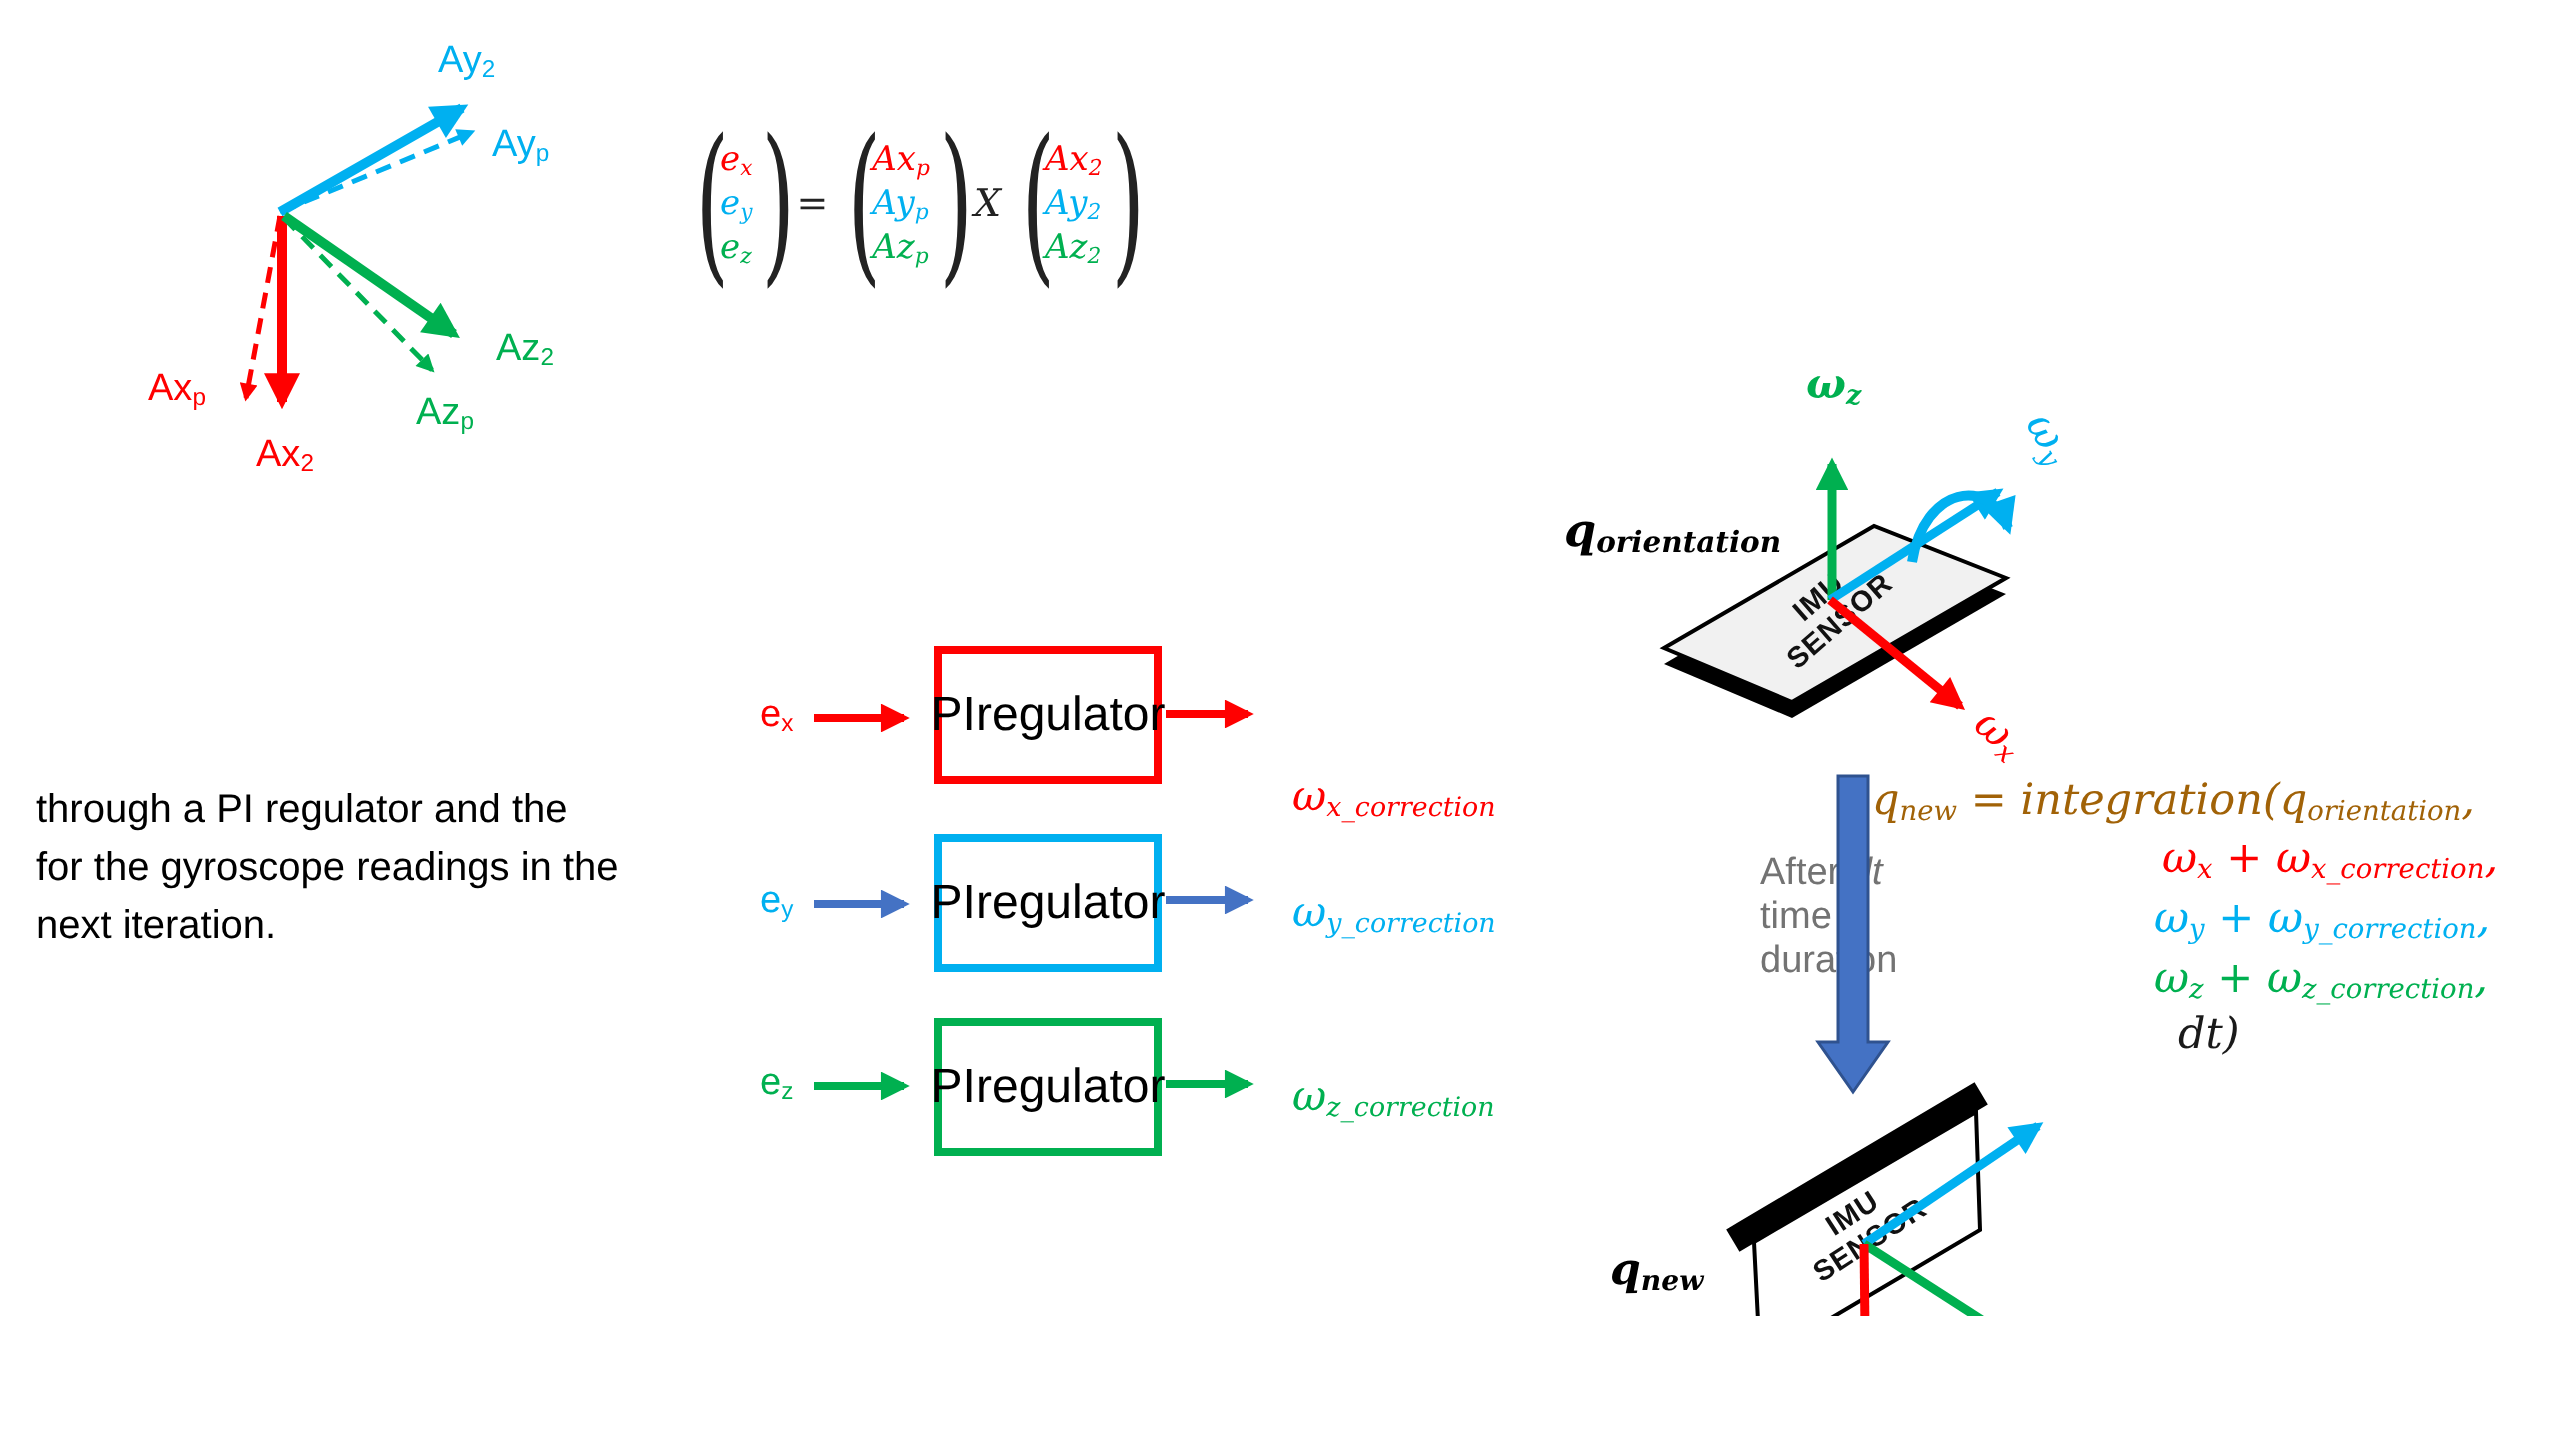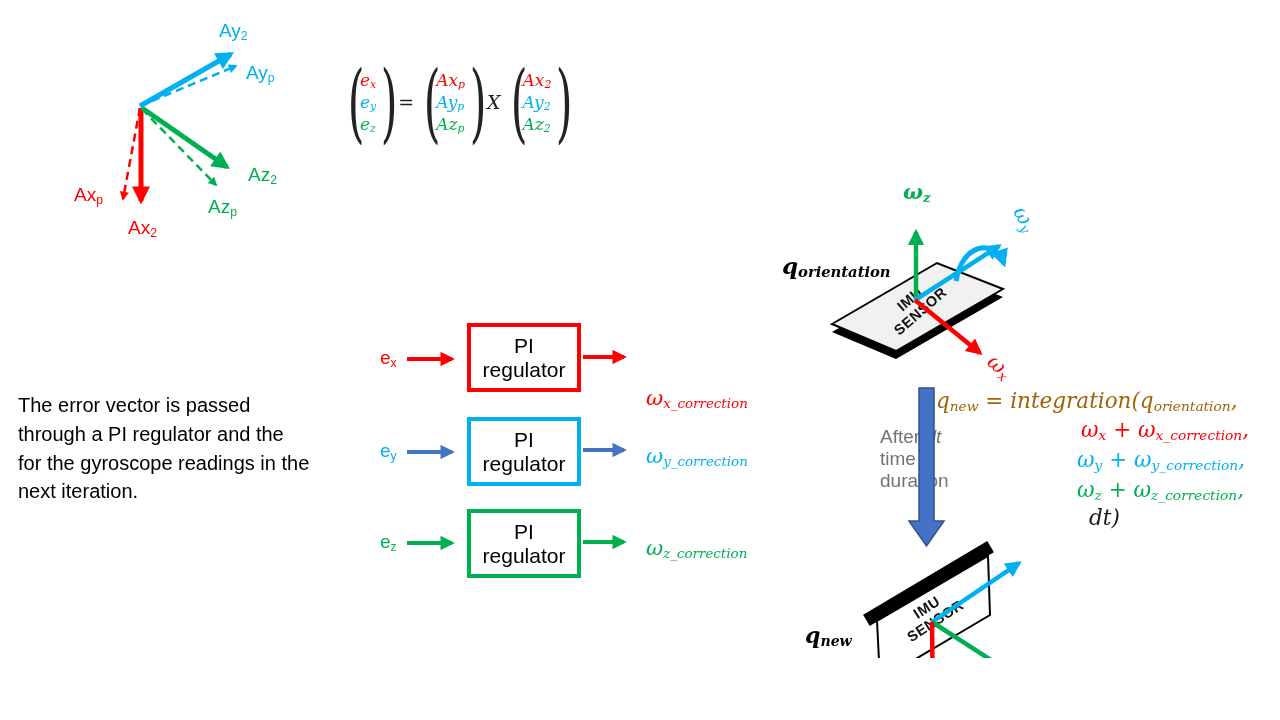--- a/index.html
+++ b/index.html
@@ -20,22 +20,22 @@
          font-family:"DejaVu Serif",serif;font-size:86px;line-height:78px;font-weight:400;
          transform:scaleX(.5);color:#222;}
   .vec{display:flex;flex-direction:column;justify-content:center;padding:0 1px;}
   .vec .row{font-size:17px;line-height:22px;font-family:"DejaVu Serif","Liberation Serif",serif;font-style:italic;}
   .op{font-family:"DejaVu Serif",serif;font-size:19px;margin:0 6px;color:#222;}
   .op.it{font-style:italic;}
   
   .desc{position:absolute;left:18px;top:391px;font-size:20px;line-height:28.8px;color:#000;}
   
   .pibox{position:absolute;left:467px;width:106px;height:61px;border:4px solid;background:#fff;
-         display:flex;flex-direction:column;align-items:center;justify-content:center;
-         font-size:21px;line-height:24px;color:#000;}
+         display:flex;flex-direction:row;align-items:center;justify-content:center;
+         font-size:24px;line-height:24px;color:#000;}
   
   .wlbl{font-size:21px;}
   
   .plate-text{position:absolute;width:96px;text-align:center;font-weight:bold;color:#111;
               font-size:14.5px;line-height:16px;letter-spacing:.5px;}
   .rot{transform-origin:0 0;}
   .eqline{font-size:21.5px;}
   .after{position:absolute;left:880px;top:426px;font-size:19px;line-height:22px;color:#737373;}
 </style>
 </head>
@@ -79,21 +79,20 @@
     <span class="paren">(</span>
     <span class="vec">
       <span class="row c-red"><span>Ax</span><sub class="sb">2</sub></span>
       <span class="row c-cyan"><span>Ay</span><sub class="sb">2</sub></span>
       <span class="row c-green"><span>Az</span><sub class="sb">2</sub></span>
     </span>
     <span class="paren">)</span>
   </div>
 
   <div class="desc">
-    <div>The error vector is passed</div>
     <div>through a PI regulator and the</div>
     <div>for the gyroscope readings in the</div>
     <div>next iteration.</div>
   </div>
 
   <div class="lbl c-red" style="left:380px;top:348px;"><span>e</span><sub class="sb">x</sub></div>
   <div class="pibox" style="top:323px;border-color:#FF0000;">
     <div>PI</div>
     <div>regulator</div>
   </div>

